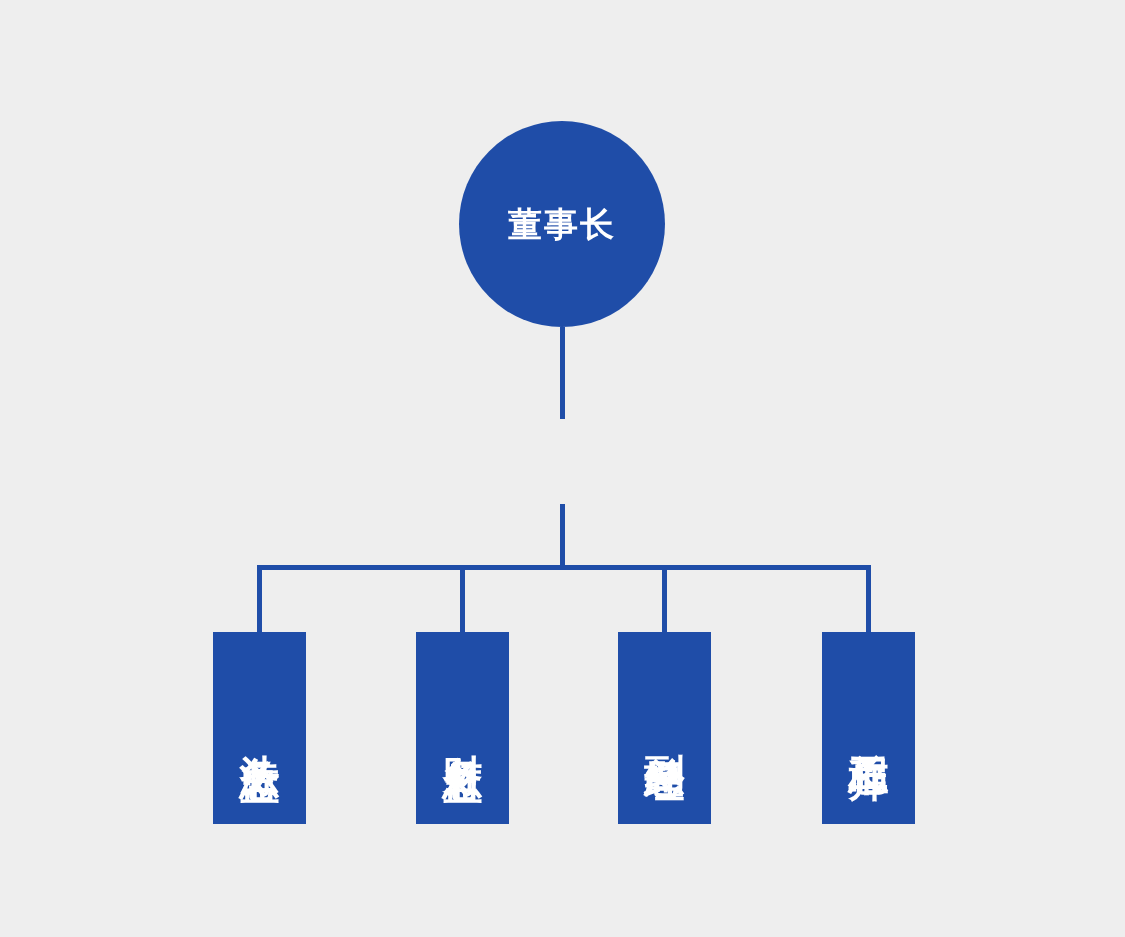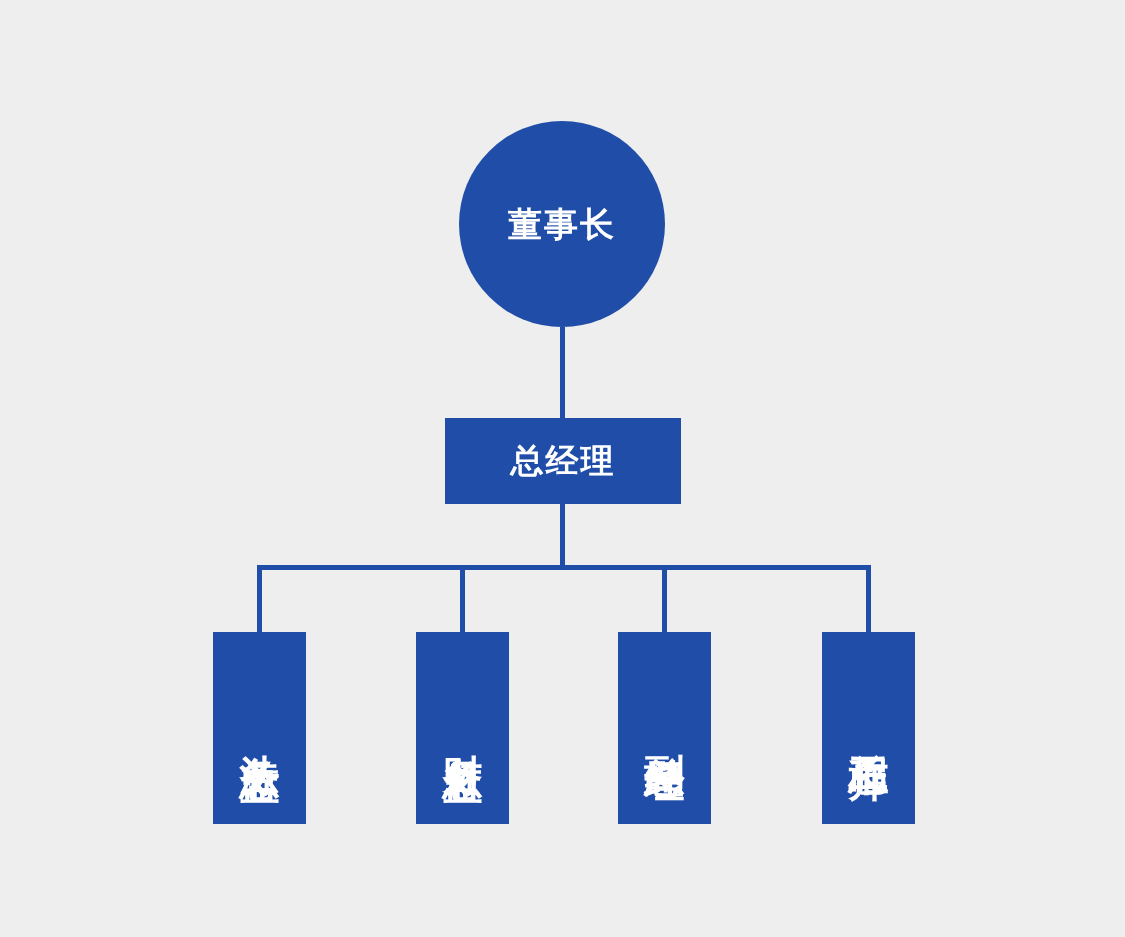--- a/index.html
+++ b/index.html
@@ -89,23 +89,20 @@
 <body>
 
 <div id="org-chart">
 
   <div class="node-circle" style="left:459px; top:121px; width:206px; height:206px;">
     <span class="node-label">董事长</span>
   </div>
 
   <div class="connector" style="left:560px; top:327px; width:5px; height:92px;"></div>
 
-  <div class="node-rect" style="left:445px; top:418px; width:236px; height:86px;">
-    <span class="node-label">总经理</span>
-  </div>
 
   <div class="connector" style="left:560px; top:504px; width:5px; height:64px;"></div>
 
   <div class="connector" style="left:257px; top:565px; width:614px; height:5px;"></div>
 
   <div class="connector" style="left:257px; top:565px; width:5px; height:68px;"></div>
   <div class="connector" style="left:460px; top:565px; width:5px; height:68px;"></div>
   <div class="connector" style="left:662px; top:565px; width:5px; height:68px;"></div>
   <div class="connector" style="left:866px; top:565px; width:5px; height:68px;"></div>
 

